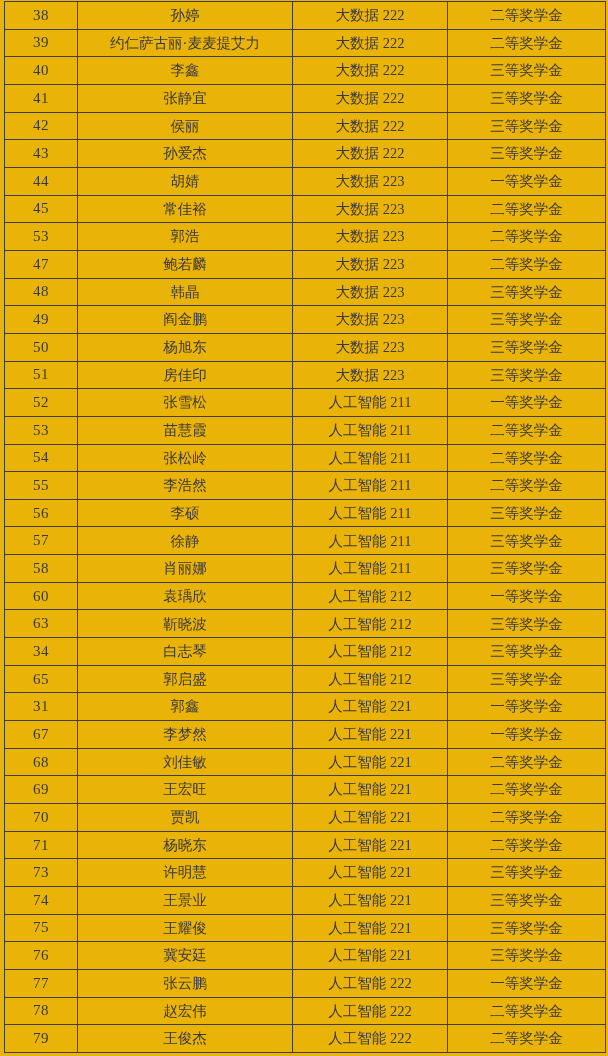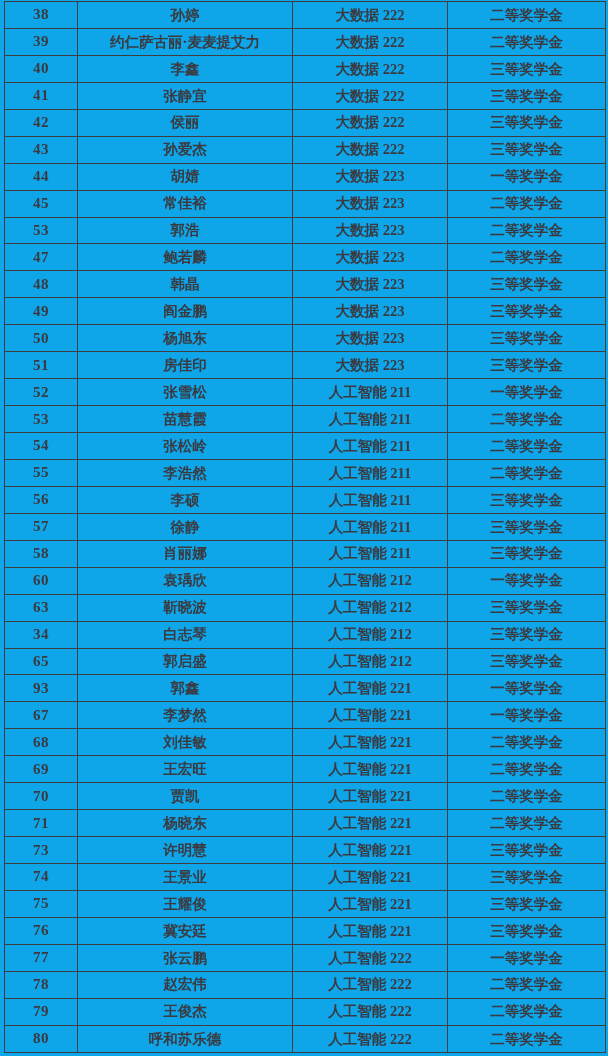--- a/index.html
+++ b/index.html
@@ -9,22 +9,21 @@
   body {
     width: 608px;
     height: 1056px;
     position: relative;
     background: #ffffff;
     font-family: "Liberation Serif", "DejaVu Serif", serif;
   }
   .doc-page {
     position: absolute;
     inset: 0;
-    background: #0ea5e9;
-    font-weight: bold;
+    background: #eab308;
   }
   table.doc-table {
     position: absolute;
     left: 4px;
     top: 1px;
     width: 601px;
     height: 1052px;
     border-collapse: collapse;
     table-layout: fixed;
   }
@@ -232,21 +231,21 @@
   </tr>
 
   <tr>
     <td class="col-num">65</td>
     <td class="col-name">郭启盛</td>
     <td class="col-class">人工智能 212</td>
     <td class="col-award">三等奖学金</td>
   </tr>
 
   <tr>
-    <td class="col-num">93</td>
+    <td class="col-num">31</td>
     <td class="col-name">郭鑫</td>
     <td class="col-class">人工智能 221</td>
     <td class="col-award">一等奖学金</td>
   </tr>
 
   <tr>
     <td class="col-num">67</td>
     <td class="col-name">李梦然</td>
     <td class="col-class">人工智能 221</td>
     <td class="col-award">一等奖学金</td>
@@ -323,21 +322,15 @@
     <td class="col-award">二等奖学金</td>
   </tr>
 
   <tr>
     <td class="col-num">79</td>
     <td class="col-name">王俊杰</td>
     <td class="col-class">人工智能 222</td>
     <td class="col-award">二等奖学金</td>
   </tr>
 
-  <tr>
-    <td class="col-num">80</td>
-    <td class="col-name">呼和苏乐德</td>
-    <td class="col-class">人工智能 222</td>
-    <td class="col-award">二等奖学金</td>
-  </tr>
 </tbody>
   </table>
 </div>
 
 </body></html>

